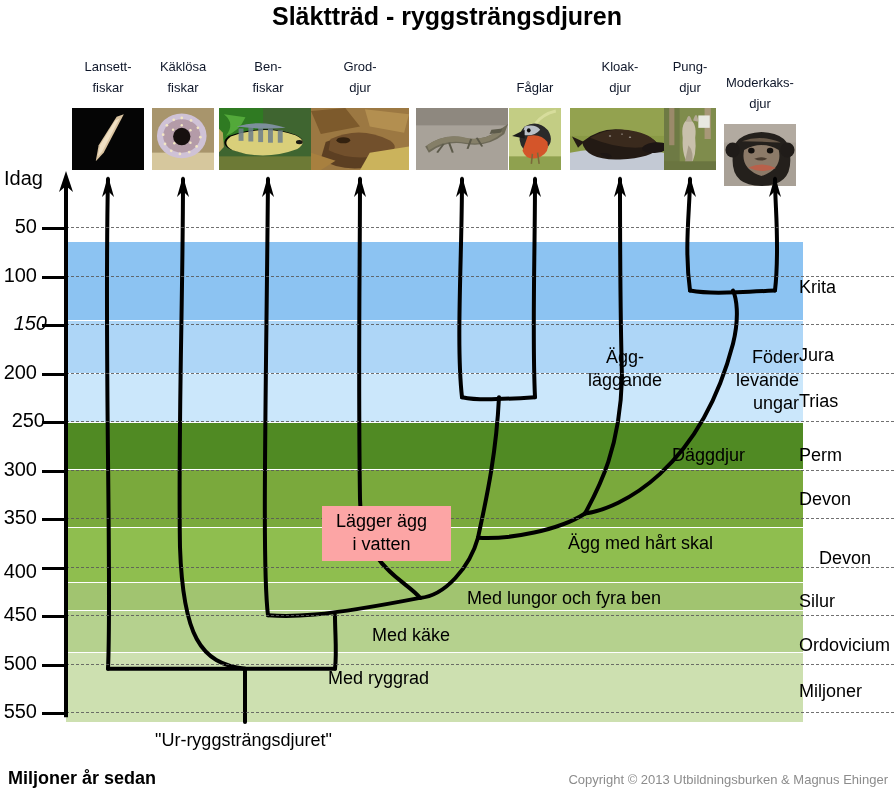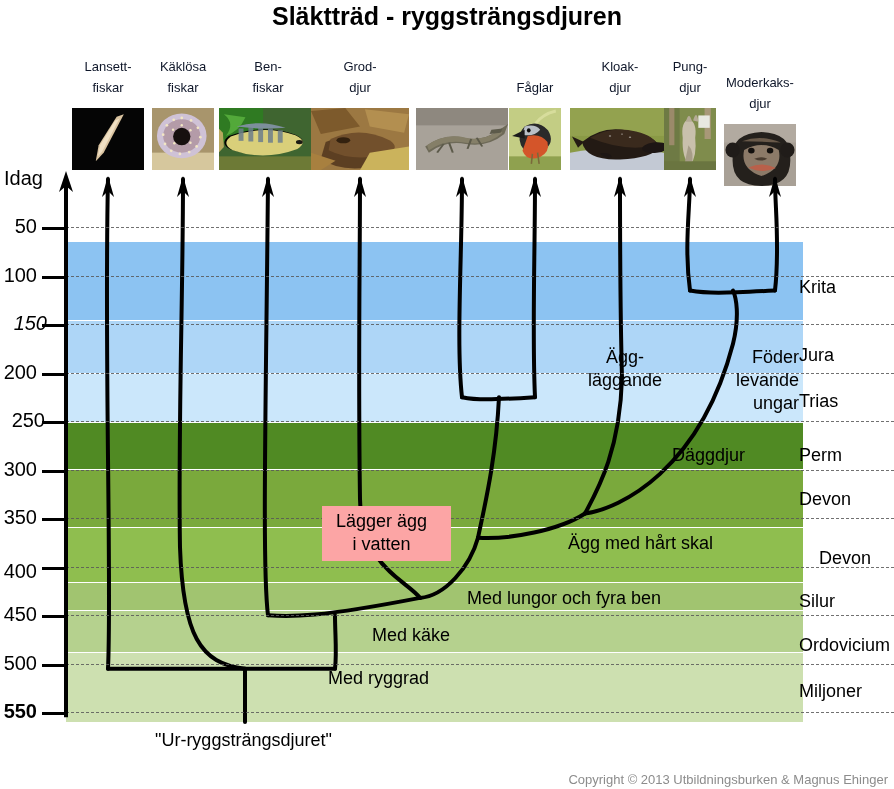--- a/index.html
+++ b/index.html
@@ -337,21 +337,21 @@
       <div class="ticklabel" style="left: 0px; width: 37px; top: 457.893px;">300</div>
       <div class="tick" style="left: 42px; top: 518.375px; width: 25px;"></div>
       <div class="ticklabel" style="left: 0px; width: 37px; top: 506.375px;">350</div>
       <div class="tick" style="left: 42px; top: 566.857px; width: 25px;"></div>
       <div class="ticklabel" style="left: 0px; width: 37px; top: 560px;">400</div>
       <div class="tick" style="left: 42px; top: 615.339px; width: 25px;"></div>
       <div class="ticklabel" style="left: 0px; width: 37px; top: 603.339px;">450</div>
       <div class="tick" style="left: 42px; top: 663.821px; width: 25px;"></div>
       <div class="ticklabel" style="left: 0px; width: 37px; top: 651.821px;">500</div>
       <div class="tick" style="left: 42px; top: 712.304px; width: 25px;"></div>
-      <div class="ticklabel" style="left: 0px; width: 37px; top: 700.304px; font-weight: bold;">550</div>
+      <div class="ticklabel" style="left: 0px; width: 37px; top: 700.304px;">550</div>
       <div class="idag" style="left: 4px; top: 167px;">Idag</div>
     </div>
   <div id="arrow-layer">
       <svg width="894" height="789">
         <path d="M 108 176 L 102 197 L 108 191 L 114 197 Z" fill="#000"></path>
         <path d="M 183 176 L 177 197 L 183 191 L 189 197 Z" fill="#000"></path>
         <path d="M 268 176 L 262 197 L 268 191 L 274 197 Z" fill="#000"></path>
         <path d="M 360 176 L 354 197 L 360 191 L 366 197 Z" fill="#000"></path>
         <path d="M 462 176 L 456 197 L 462 191 L 468 197 Z" fill="#000"></path>
         <path d="M 535 176 L 529 197 L 535 191 L 541 197 Z" fill="#000"></path>
@@ -380,14 +380,15 @@
       <div class="ann" style="left: 672px; top: 444px;">Däggdjur</div>
       <div class="ann boxed" style="left: 322px; top: 506px;">Lägger ägg
 i vatten</div>
       <div class="ann" style="left: 568px; top: 532px;">Ägg med hårt skal</div>
       <div class="ann" style="left: 467px; top: 587px;">Med lungor och fyra ben</div>
       <div class="ann" style="left: 372px; top: 624px;">Med käke</div>
       <div class="ann" style="left: 328px; top: 667px;">Med ryggrad</div>
       <div class="ann" style="left: 155px; top: 729px;">"Ur-ryggsträngsdjuret"</div>
     </div>
 
+  <div class="bottom-left">Miljoner år sedan</div>
   <div class="copyright">Copyright © 2013 Utbildningsburken &amp; Magnus Ehinger</div>
 </div>
 
 </body></html>

